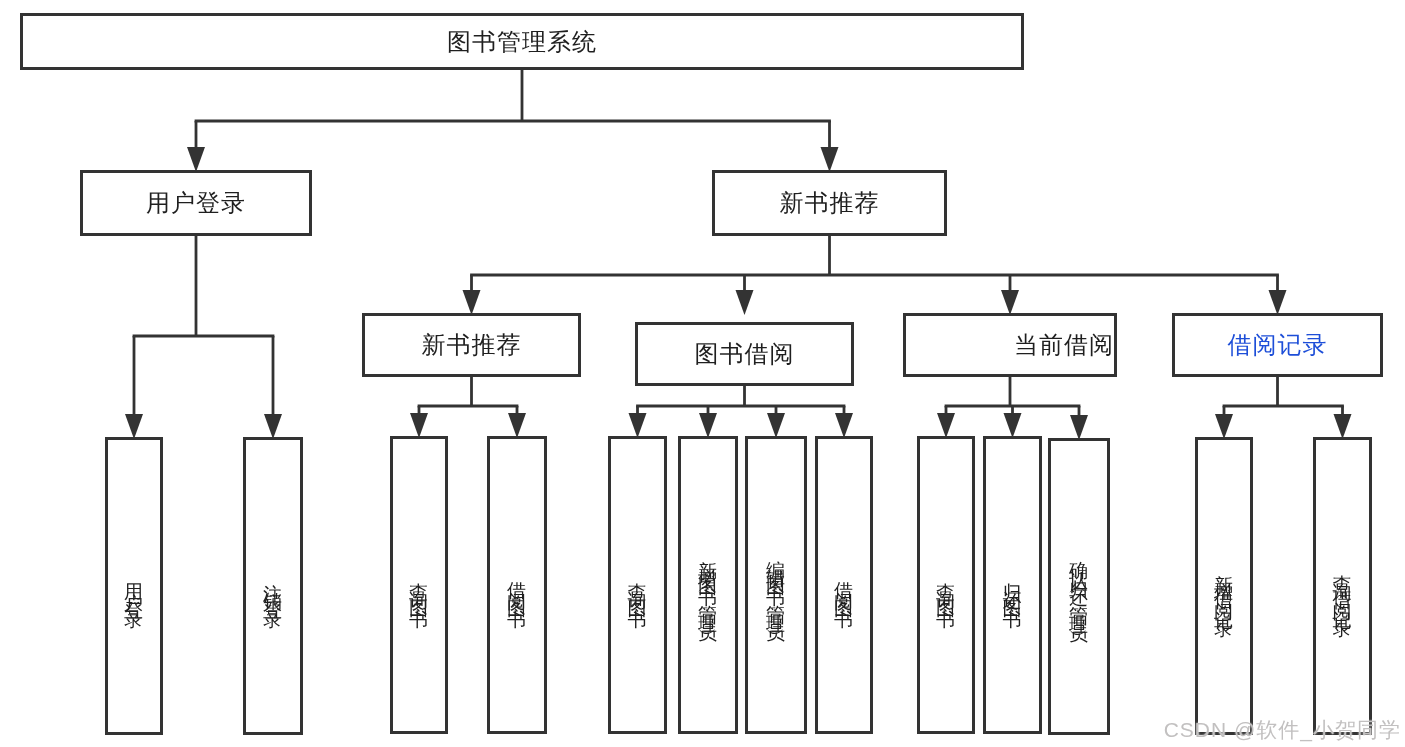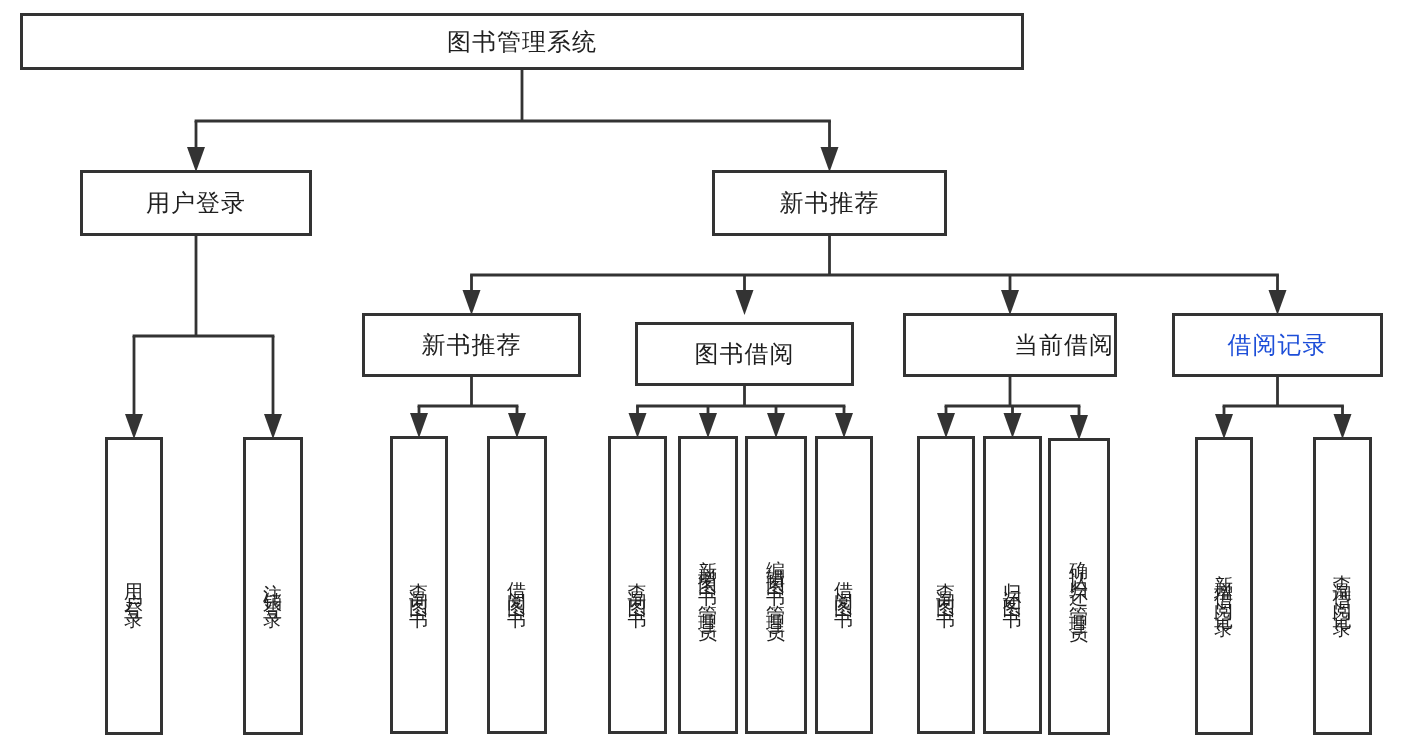--- a/index.html
+++ b/index.html
@@ -168,13 +168,14 @@
       <div class="node vertical" style="left: 1048px; top: 438px; width: 62px; height: 297px; border-color: rgb(51, 51, 51); background: rgb(255, 255, 255); color: rgb(31, 31, 31);">
         <span class="lbl">确认归还（管理员）</span>
       </div>
       <div class="node vertical" style="left: 1195px; top: 437px; width: 58px; height: 298px; border-color: rgb(51, 51, 51); background: rgb(255, 255, 255); color: rgb(31, 31, 31);">
         <span class="lbl">新增借阅记录</span>
       </div>
       <div class="node vertical" style="left: 1313px; top: 437px; width: 59px; height: 298px; border-color: rgb(51, 51, 51); background: rgb(255, 255, 255); color: rgb(31, 31, 31);">
         <span class="lbl">查询借阅记录</span>
       </div>
     </div>
+  <div id="watermark" style="color: rgb(194, 192, 192);">CSDN @软件_小贺同学</div>
 </div>
 
 </body></html>

